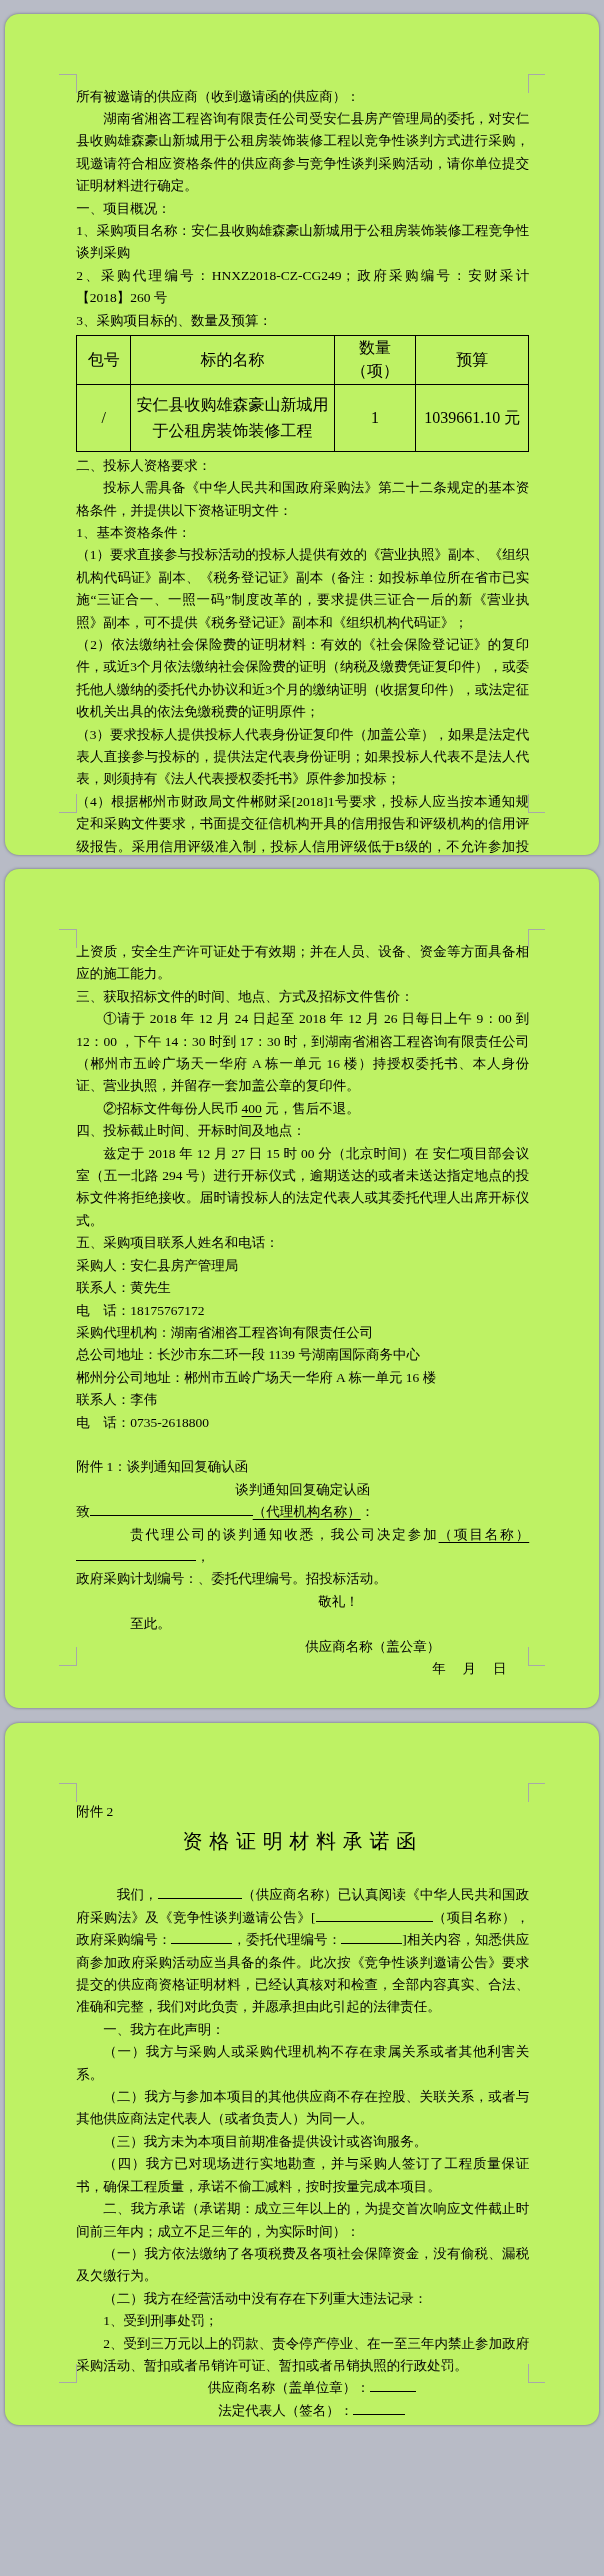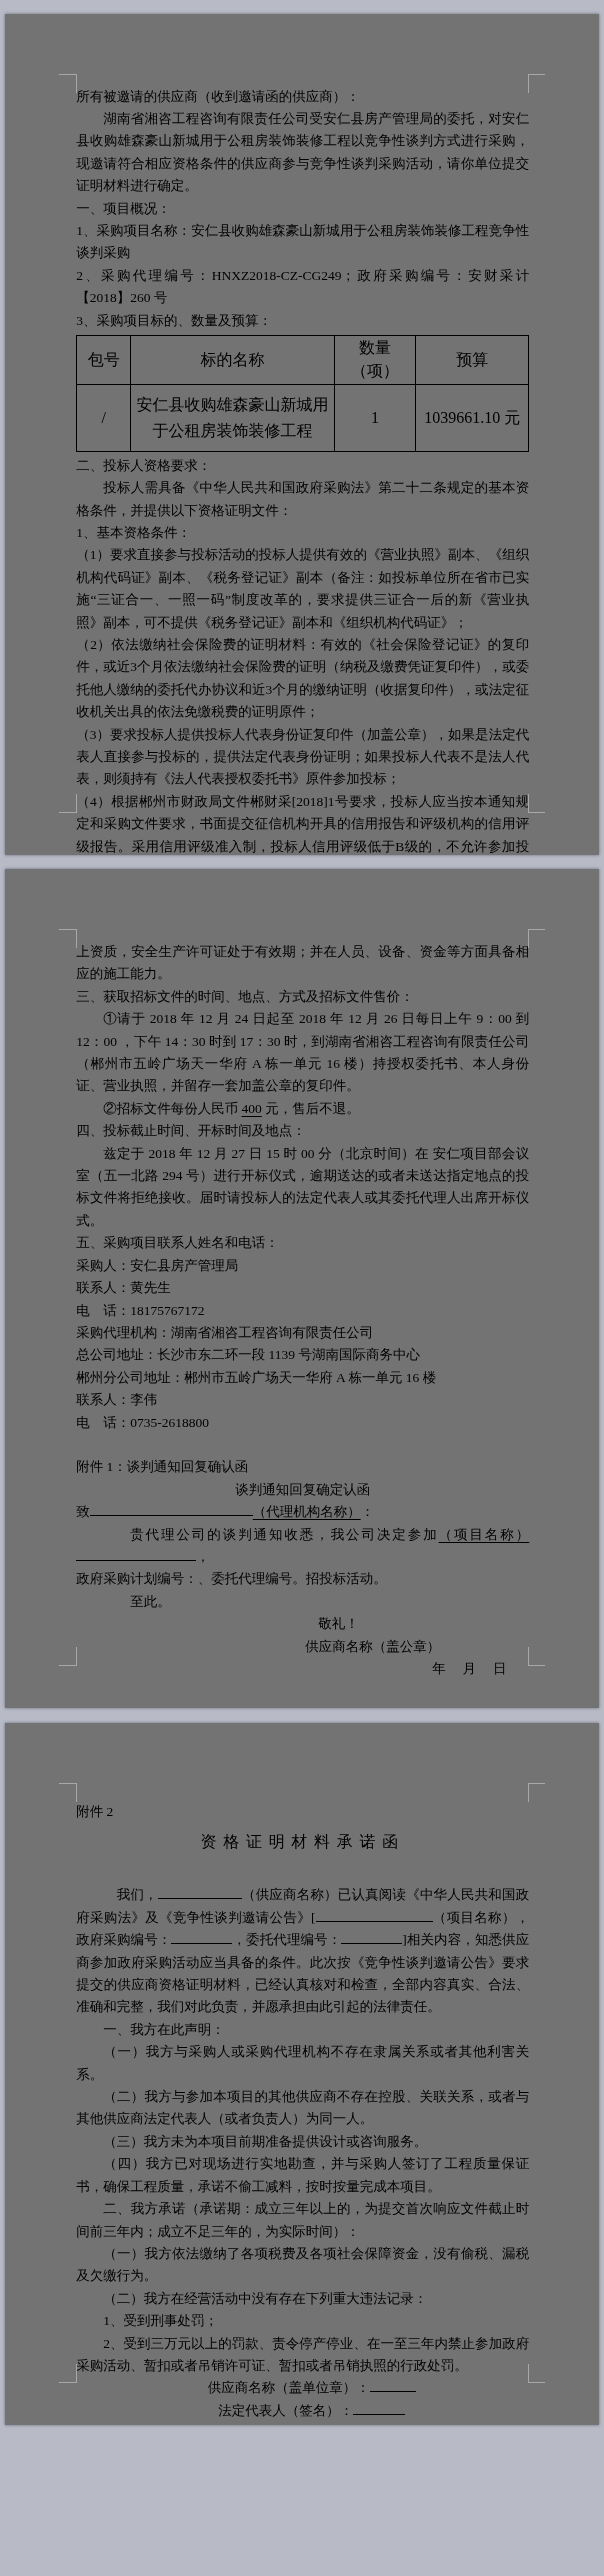--- a/index.html
+++ b/index.html
@@ -9,23 +9,24 @@
     color:#000;
   }
   .canvas{
     position:relative;
     width:605px;height:2576px;
     background:#b8bbc6;
     overflow:hidden;
   }
   .page{
     position:absolute;left:5.2px;width:594px;
-    background:#737373;
+    background:#bef264;
     box-shadow:0 0 3px rgba(50,55,75,.6);
     overflow:hidden;
+    border-radius:14px;
   }
   .page-1{top:13.5px;height:841px;}
   .page-2{top:869px;height:839px;}
   .page-3{top:1723px;height:702px;}
   .content{
     padding:72px 70px 0 71px;
     font-size:13.5px;line-height:22.4px;
     text-align:justify;
   }
   .line{min-height:22.4px;}
@@ -64,21 +65,21 @@
   .col-qty{width:18%;}
   .col-budget{width:25%;}
   
   .att1{margin-top:22.4px;}
   .salute{padding-left:242px;}
   .signer{padding-left:229px;}
   .sigdate{padding-left:356px;}
   
   .att2-label{margin-top:6px;}
   .att2-title{
-    font-size:16px;line-height:31px;
+    font-size:20px;line-height:31px;
     letter-spacing:6.7px;text-align:center;
     margin:3px 0 27px 0;font-weight:normal;
   }
   .sign-center{text-align:center;padding-left:18px;}
 </style>
 </head>
 <body>
 
 <div class="canvas">
 
@@ -145,22 +146,22 @@
       <div class="line">郴州分公司地址：郴州市五岭广场天一华府 A 栋一单元 16 楼</div>
       <div class="line">联系人：李伟</div>
       <div class="line">电　话：0735-2618800</div>
 
       <div class="att1">
         <div class="line b">附件 1：谈判通知回复确认函</div>
         <div class="line b center">谈判通知回复确定认函</div>
         <div class="line"><span>致</span><span class="blank" style="width:163px"></span><span class="u">（代理机构名称）</span><span>：</span></div>
         <div class="line ind4"><span>贵代理公司的谈判通知收悉，我公司决定参加</span><span class="u">（项目名称）</span><span class="blank" style="width:120px"></span><span>，</span></div>
         <div class="line">政府采购计划编号：、委托代理编号。招投标活动。</div>
+        <div class="line salute">敬礼！</div>
         <div class="line ind4">至此。</div>
-        <div class="line salute">敬礼！</div>
         <div class="line signer">供应商名称（盖公章）</div>
         <div class="line sigdate">年　 月　 日</div>
       </div>
     </div>
   </div>
 
   <div class="page page-3">
     <div class="mark tl"></div>
     <div class="mark tr"></div>
     <div class="mark bl"></div>

